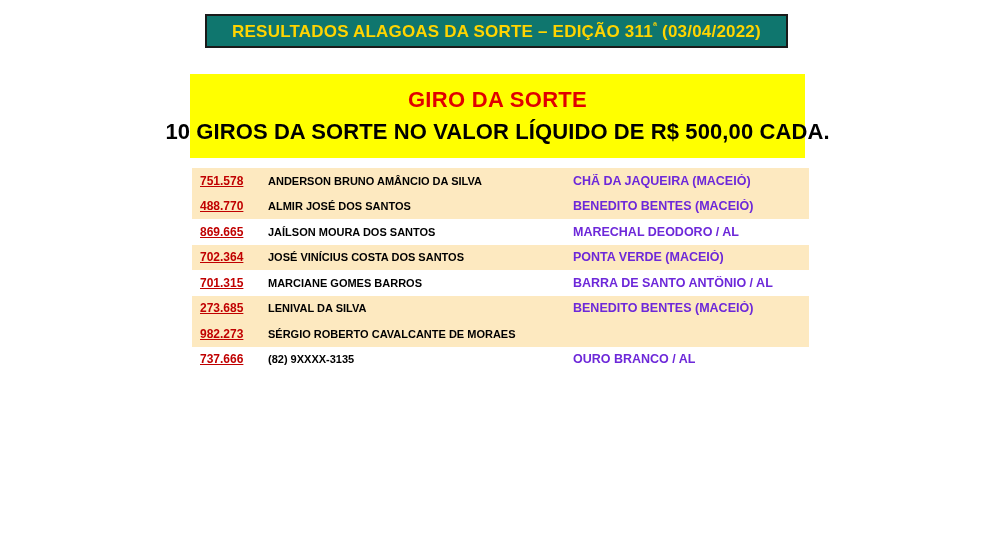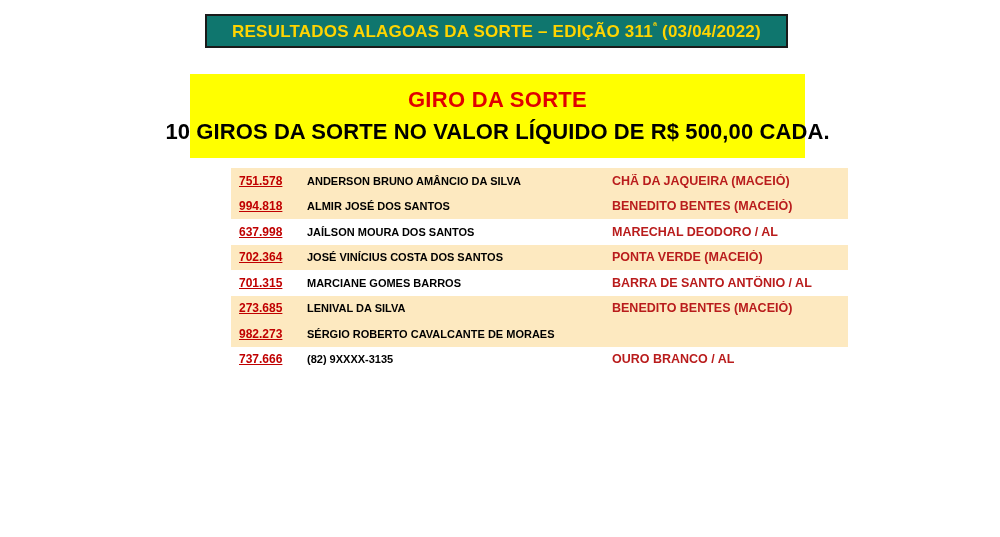--- a/index.html
+++ b/index.html
@@ -74,21 +74,20 @@
     letter-spacing: 0.1px;
     white-space: nowrap;
   }
 
   
   .results {
     position: absolute;
     left: 192px;
     top: 168px;
     width: 617px;
-    margin-left: 39px;
   }
   .row {
     display: flex;
     align-items: center;
     height: 25.5px;
     box-sizing: border-box;
     padding-left: 8px;
   }
   .row.shaded {
     background: #fde9c0;
@@ -109,21 +108,21 @@
     width: 305px;
     flex: 0 0 305px;
     color: #000000;
     font-size: 11px;
     font-weight: bold;
     white-space: nowrap;
     overflow: hidden;
   }
   .cell-city {
     flex: 1 1 auto;
-    color: #b91c1c;
+    color: #6d28d9;
     font-size: 12.5px;
     font-weight: bold;
     white-space: nowrap;
     overflow: hidden;
   }
 </style>
 </head>
 <body>
 
 <div class="page">
@@ -139,26 +138,26 @@
     <div class="banner-sub">10 GIROS DA SORTE NO VALOR LÍQUIDO DE R$ 500,00 CADA.</div>
   </div>
 
   <div class="results">
     <div class="row shaded">
       <div class="cell-number">751.578</div>
       <div class="cell-name">ANDERSON BRUNO AMÂNCIO DA SILVA</div>
       <div class="cell-city">CHÃ DA JAQUEIRA (MACEIÓ)</div>
     </div>
     <div class="row shaded">
-      <div class="cell-number">994.818</div>
+      <div class="cell-number">488.770</div>
       <div class="cell-name">ALMIR JOSÉ DOS SANTOS</div>
       <div class="cell-city">BENEDITO BENTES (MACEIÓ)</div>
     </div>
     <div class="row plain">
-      <div class="cell-number">637.998</div>
+      <div class="cell-number">869.665</div>
       <div class="cell-name">JAÍLSON MOURA DOS SANTOS</div>
       <div class="cell-city">MARECHAL DEODORO / AL</div>
     </div>
     <div class="row shaded">
       <div class="cell-number">702.364</div>
       <div class="cell-name">JOSÉ VINÍCIUS COSTA DOS SANTOS</div>
       <div class="cell-city">PONTA VERDE (MACEIÓ)</div>
     </div>
     <div class="row plain">
       <div class="cell-number">701.315</div>

